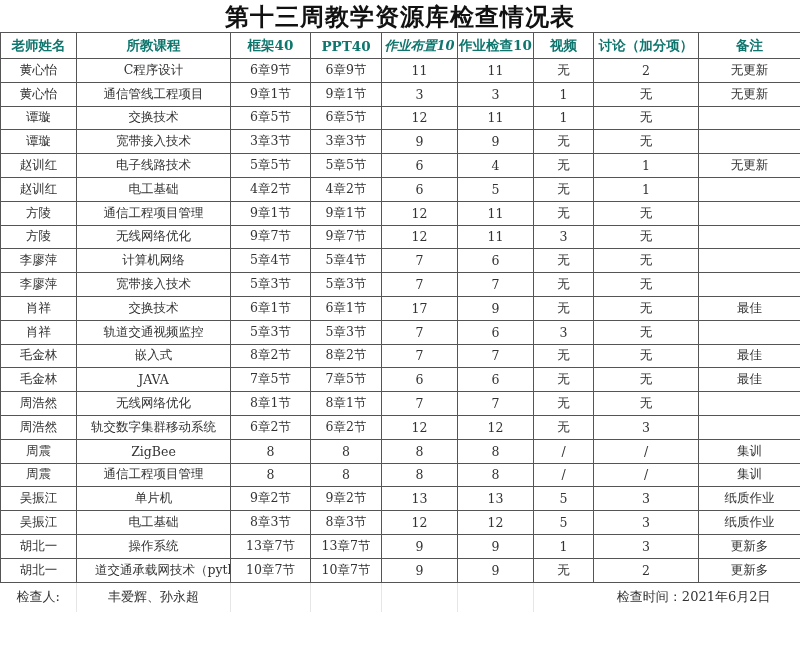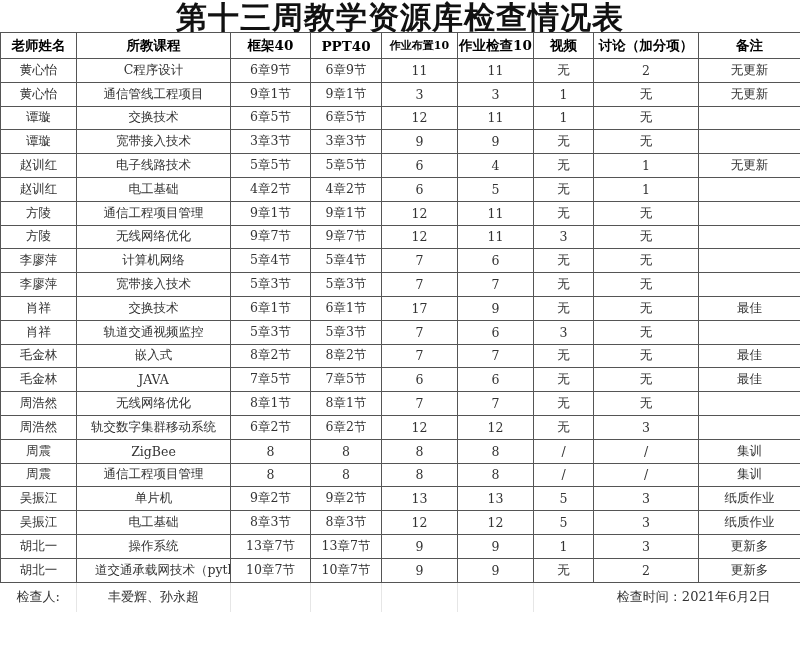--- a/index.html
+++ b/index.html
@@ -1,28 +1,28 @@
 <!DOCTYPE html>
 <html><head>
 <meta charset="utf-8">
 <style>
   html, body { margin:0; padding:0; background:#ffffff; }
   body { width:800px; height:662px; overflow:hidden; position:relative;
          font-family:"DejaVu Serif","Liberation Serif",serif; color:#222; }
   .title { position:absolute; left:0; top:2px; width:800px; height:30px;
-           text-align:center; font-size:31px; font-weight:bold; line-height:30px;
+           text-align:center; font-size:24px; font-weight:bold; line-height:30px;
            color:#111; letter-spacing:1px; }
   table { position:absolute; left:0; top:32px; border-collapse:collapse;
           table-layout:fixed; width:800px; }
   td, th { border:1px solid #555; text-align:center; vertical-align:middle;
            padding:0; overflow:hidden; white-space:nowrap; font-size:12.5px;
            color:#333; font-weight:normal; }
-  thead th { height:25px; font-weight:bold; font-size:13.5px; color:#000000; }
+  thead th { height:25px; font-weight:bold; font-size:13.5px; color:#0f766e; }
   tbody td { height:22.8px; }
-  th.wrap { white-space:normal; line-height:12px; font-size:11px; }
+  th.wrap { white-space:normal; line-height:12px; font-size:13px;font-style:italic; }
   td.left-clip { text-align:center; padding-left:18px; }
   tfoot td { height:29px; border:none; border-right:1px solid #e6e6e6; font-size:13px; color:#333; }
   tfoot td.right { text-align:right; padding-right:30px; }
   tfoot td.last { border-right:none; }
 </style>
 </head>
 <body>
 
 <div class="title">第十三周教学资源库检查情况表</div>
 

